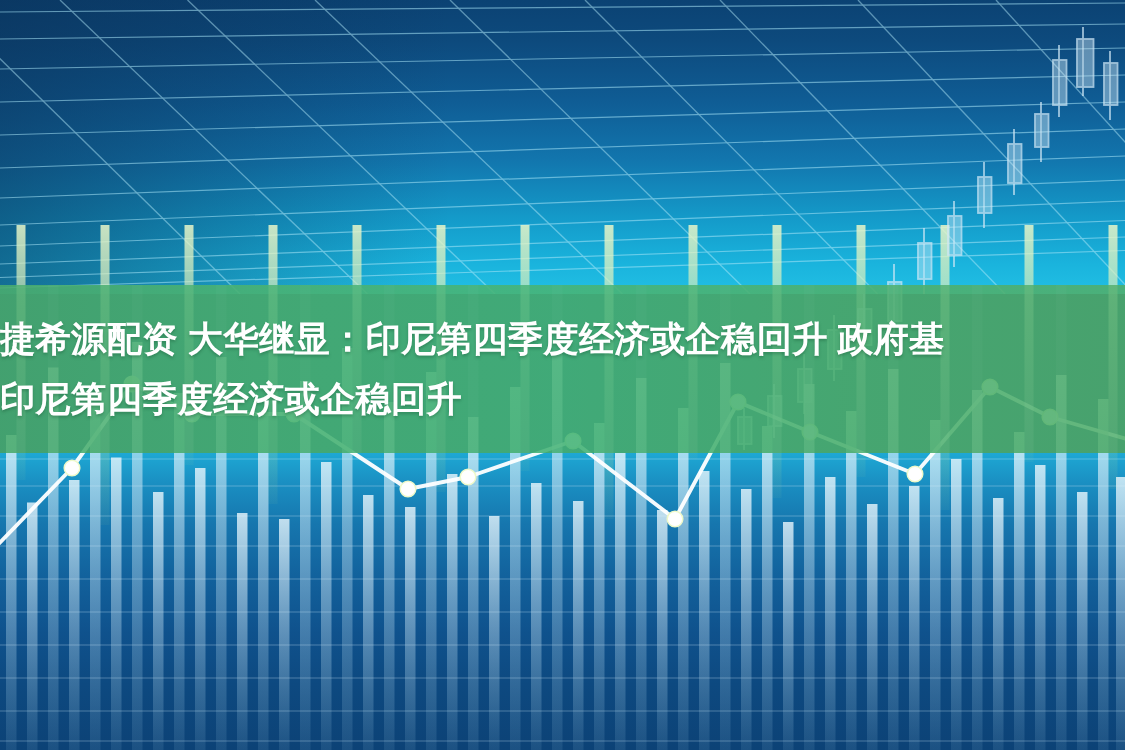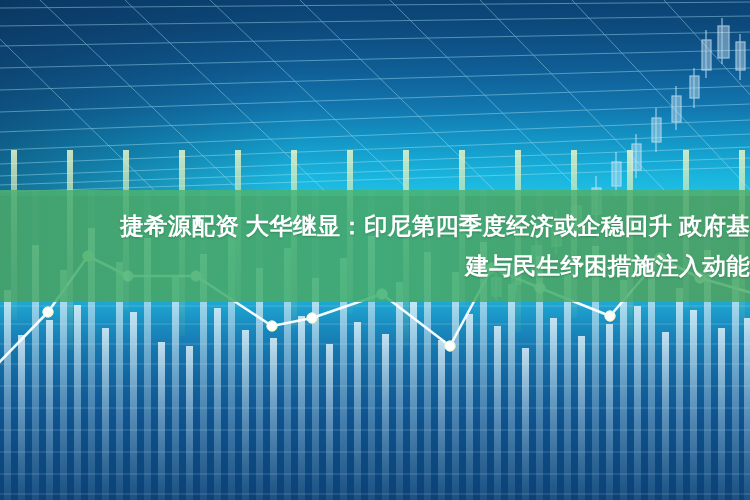--- a/index.html
+++ b/index.html
@@ -113,21 +113,21 @@
     opacity: 0.30;
   }
 
   
   .headline {
     position: absolute;
     left: 0; top: 190px;
     width: 750px; height: 112px;
     display: flex;
     flex-direction: column;
-    align-items: flex-end;
+    align-items: flex-start;
     justify-content: center;
     text-align: center;
     color: #ffffff;
     font-weight: bold;
     font-size: 23.5px;
     line-height: 40px;
     letter-spacing: 0.2px;
     text-shadow: 0 1px 2px rgba(20,80,50,0.35);
     white-space: nowrap;
   }
@@ -355,16 +355,16 @@
       <rect x="480" y="0" width="7" height="112"></rect>
       <rect x="536" y="0" width="7" height="112"></rect>
       <rect x="592" y="0" width="7" height="112"></rect>
       <rect x="648" y="0" width="7" height="112"></rect>
       <rect x="704" y="0" width="7" height="112"></rect>
     </g>
   </svg>
 
   <div class="headline">
     <span class="ln">捷希源配资 大华继显：印尼第四季度经济或企稳回升 政府基</span>
-    <span class="ln">建与民生纾困措施注入动能</span>
+    <span class="ln">印尼第四季度经济或企稳回升</span>
   </div>
 
 </div>
 
 </body></html>

